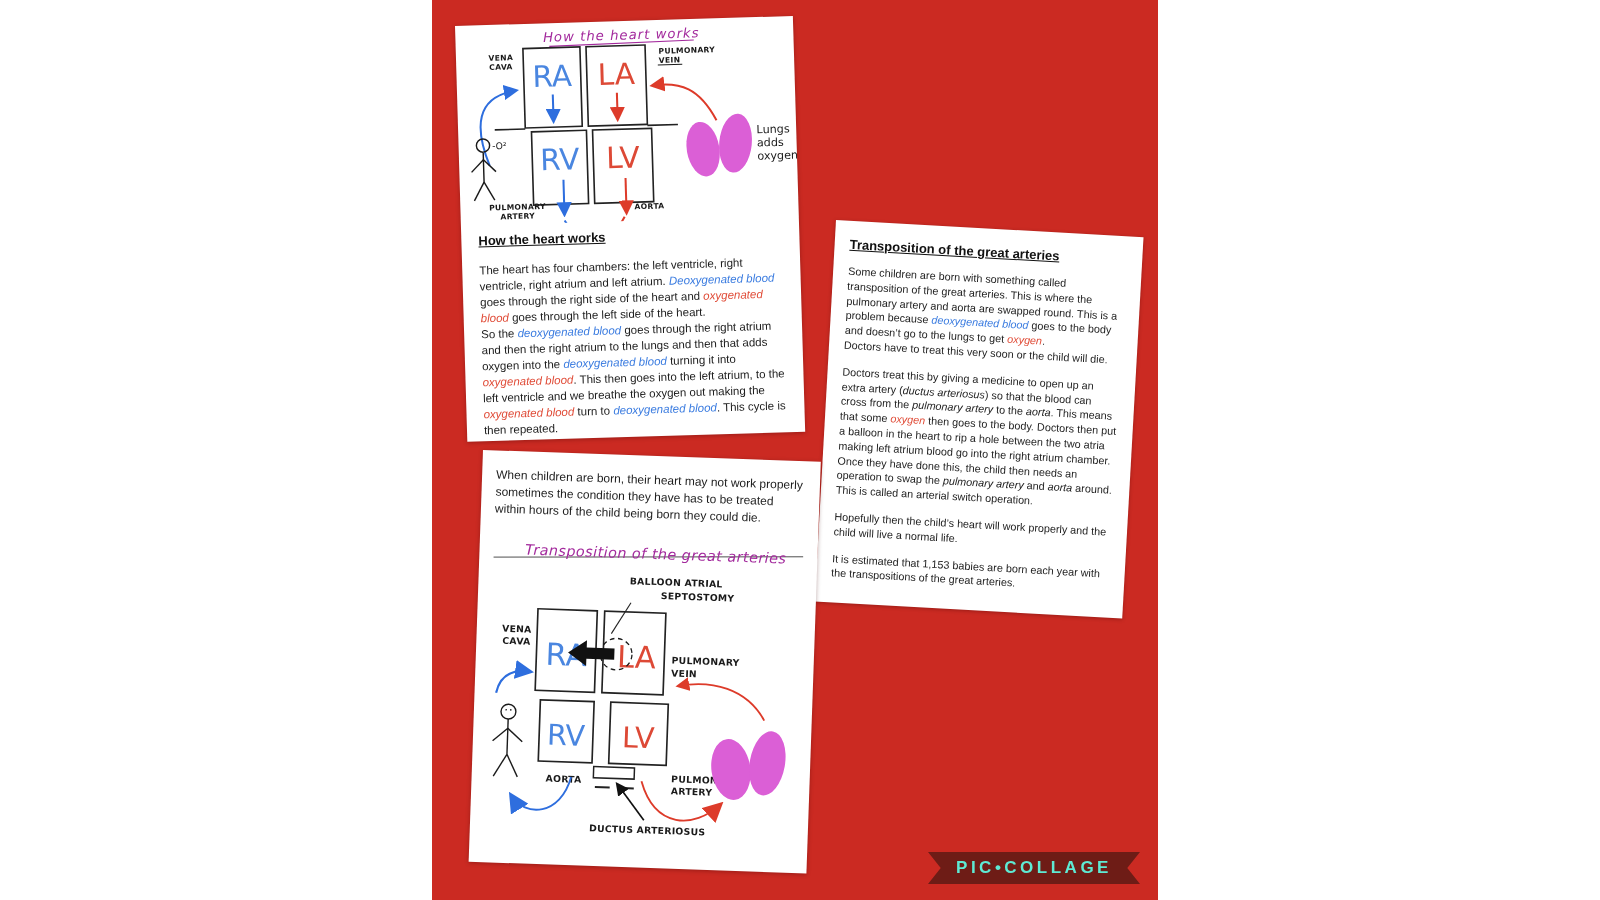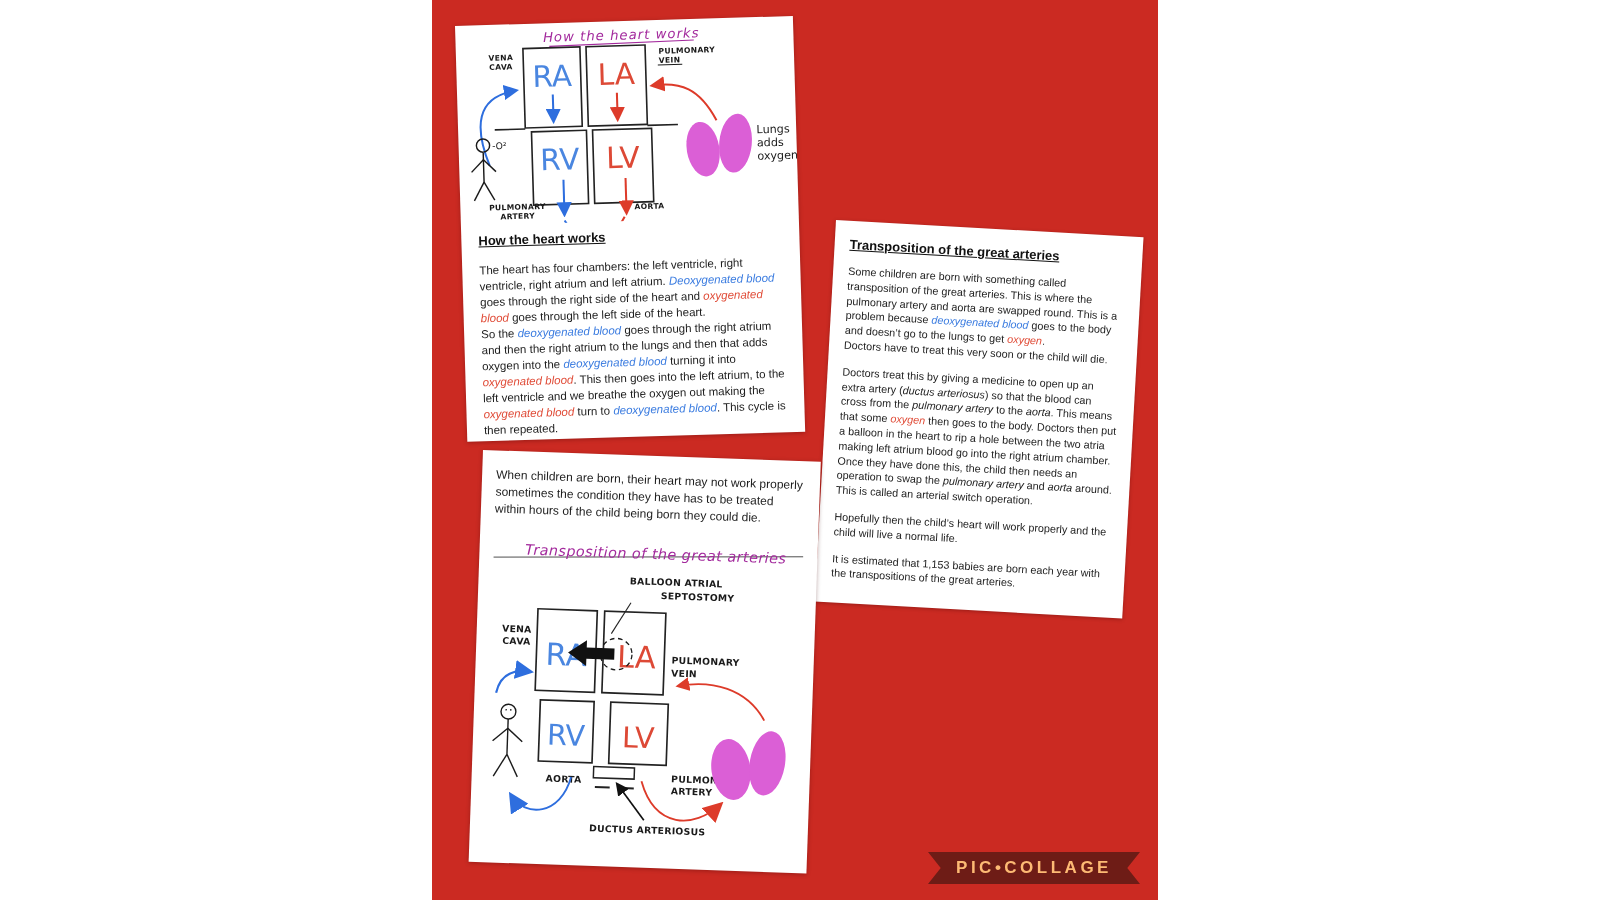--- a/index.html
+++ b/index.html
@@ -25,21 +25,21 @@
   
   .hw-title{font-family:"DejaVu Sans",sans-serif;font-style:italic;fill:#a32a9d;}
   .dl{font-family:"DejaVu Sans",sans-serif;font-weight:bold;fill:#1a1a1a;letter-spacing:.3px;}
   .dl1{font-size:7.5px;}
   .dl3{font-size:10px;}
   .chamber{font-family:"DejaVu Sans",sans-serif;}
   .hwt{font-family:"DejaVu Sans",sans-serif;fill:#1a1a1a;}
   .ribbon{position:absolute;left:496px;top:852px;width:212px;height:32px;background:#6e1c16;
           clip-path:polygon(0 0,100% 0,94% 50%,100% 100%,0 100%,6% 50%);
           display:flex;align-items:center;justify-content:center;}
-  .ribbon span{color:#fdba74;font-weight:bold;font-size:17px;letter-spacing:3.5px;}
+  .ribbon span{color:#5eead4;font-weight:bold;font-size:17px;letter-spacing:3.5px;}
 </style>
 </head>
 <body>
 
 <div class="page">
   <div class="canvas">
 
     <section class="card card1">
       <svg class="d1" viewBox="0 0 332 192">
         <defs>

